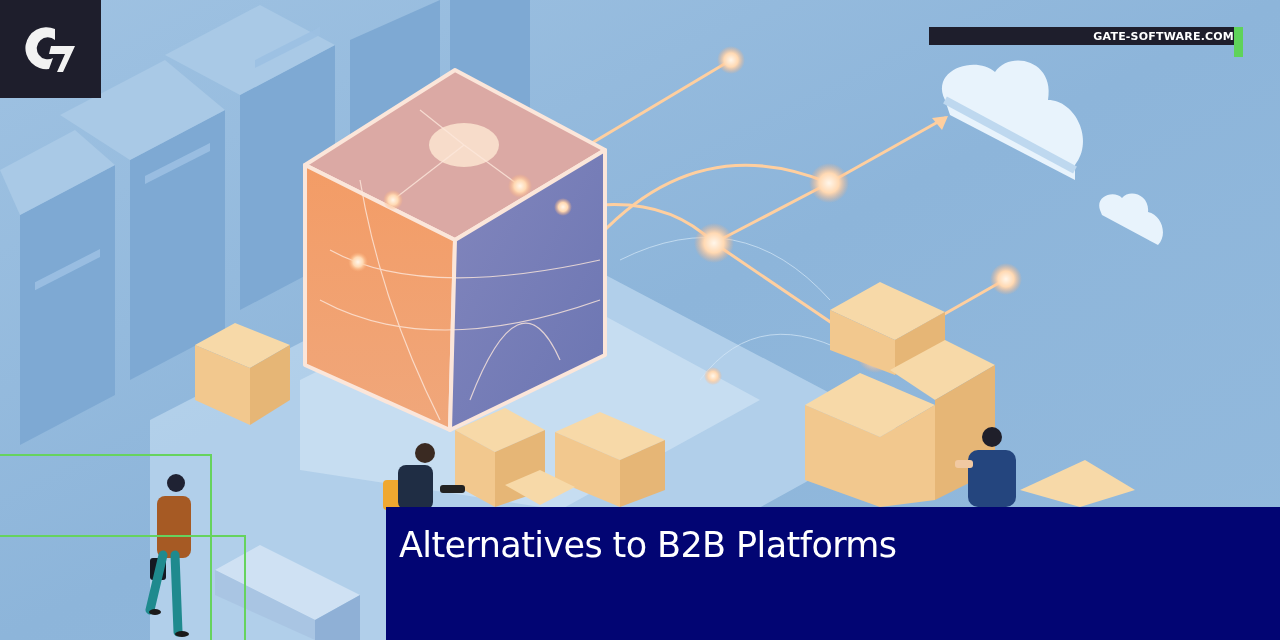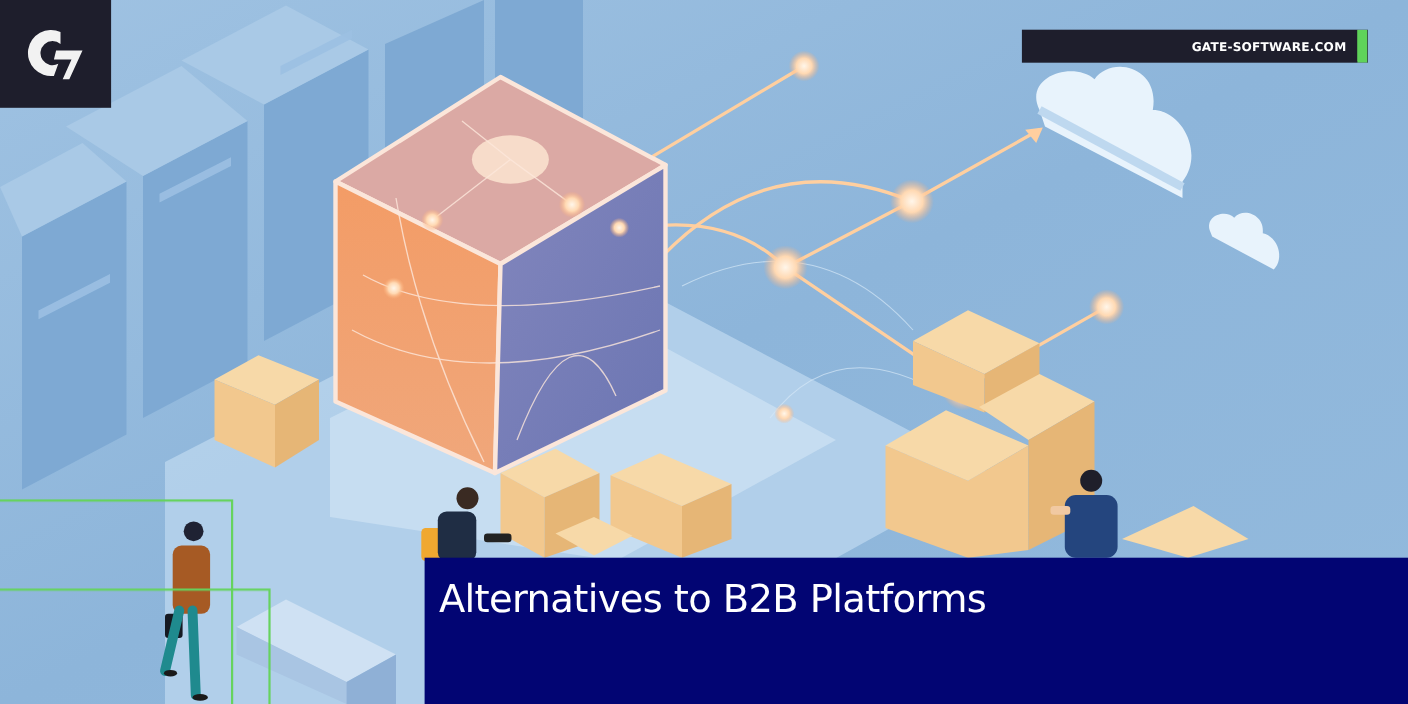--- a/index.html
+++ b/index.html
@@ -7,23 +7,23 @@
     width: 1280px; height: 640px; overflow: hidden; position: relative;
     font-family: "DejaVu Sans", sans-serif;
     background: #8fb6da;
   }
   .scene { position: absolute; inset: 0; width: 1280px; height: 640px; }
   .logo-box {
     position: absolute; left: 0; top: 0; width: 101px; height: 98px;
     background: #1e1e2c; display: flex; align-items: center; justify-content: center;
   }
   .url-pill {
-    position: absolute; left: 929px; top: 27px; width: 305px; height: 30px;
+    position: absolute; left: 929px; top: 27px; width: 305px; height: 18px;
     background: #1e1e2c; display: flex; align-items: center; justify-content: flex-end;
-    box-sizing: border-box; padding-right: 10px;
+    box-sizing: border-box; 
   }
   .url-pill span {
     color: #ffffff; font-family: "DejaVu Sans", sans-serif; font-weight: bold;
     font-size: 11px; letter-spacing: 0.2px;
   }
   .url-accent {
     position: absolute; left: 1234px; top: 27px; width: 9px; height: 30px; background: #5fd35a;
   }
   .title-panel {
     position: absolute; left: 386px; top: 507px; width: 1038px; height: 133px;

